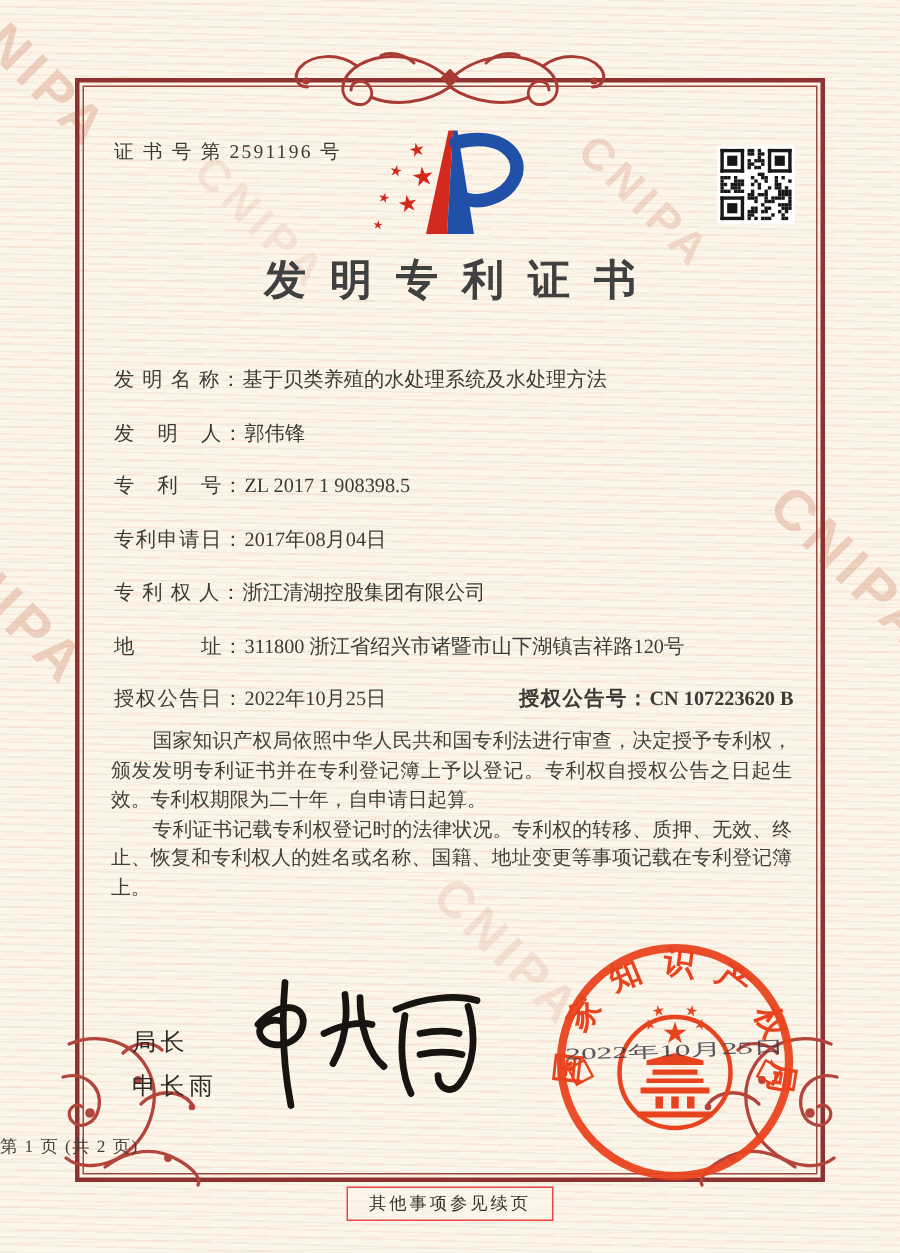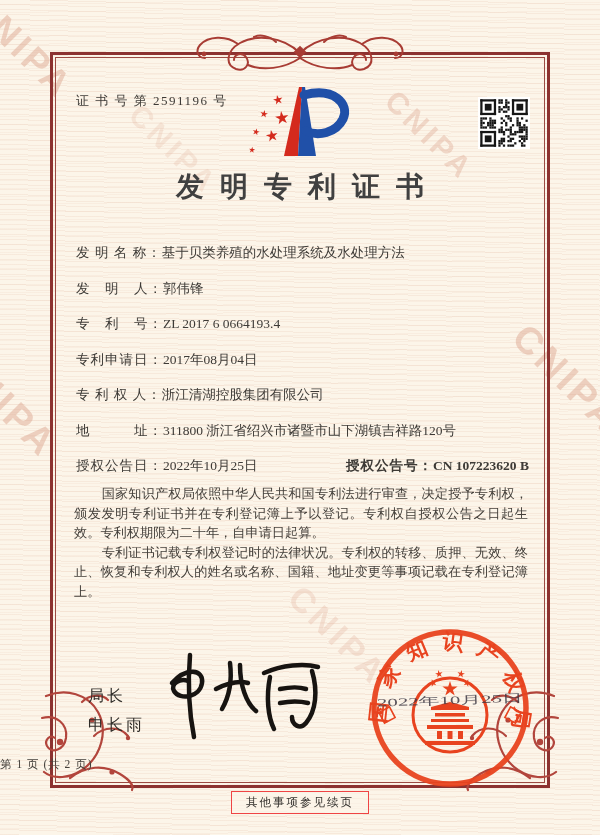--- a/index.html
+++ b/index.html
@@ -302,21 +302,21 @@
 
   <div class="title">发明专利证书</div>
 
   <div class="row" style="top:280px">
     <span class="lbl">发　明　人：</span><span>郭伟锋</span>
   </div>
   <div class="row" style="top:244px">
     <span class="lbl">发 明 名 称：</span><span>基于贝类养殖的水处理系统及水处理方法</span>
   </div>
   <div class="row" style="top:315px">
-    <span class="lbl">专　利　号：</span><span>ZL 2017 6 0664193.4</span>
+    <span class="lbl">专　利　号：</span><span>ZL 2017 1 908398.5</span>
   </div>
   <div class="row" style="top:351px">
     <span class="lbl">专利申请日：</span><span>2017年08月04日</span>
   </div>
   <div class="row" style="top:386px">
     <span class="lbl">专 利 权 人：</span><span>浙江清湖控股集团有限公司</span>
   </div>
   <div class="row" style="top:422px">
     <span class="lbl">地　　　址：</span><span>311800 浙江省绍兴市诸暨市山下湖镇吉祥路120号</span>
   </div>

